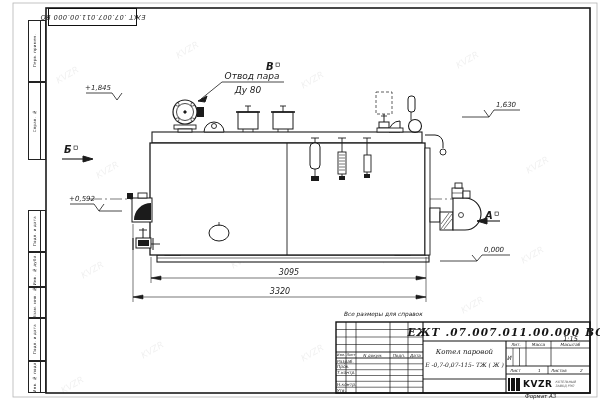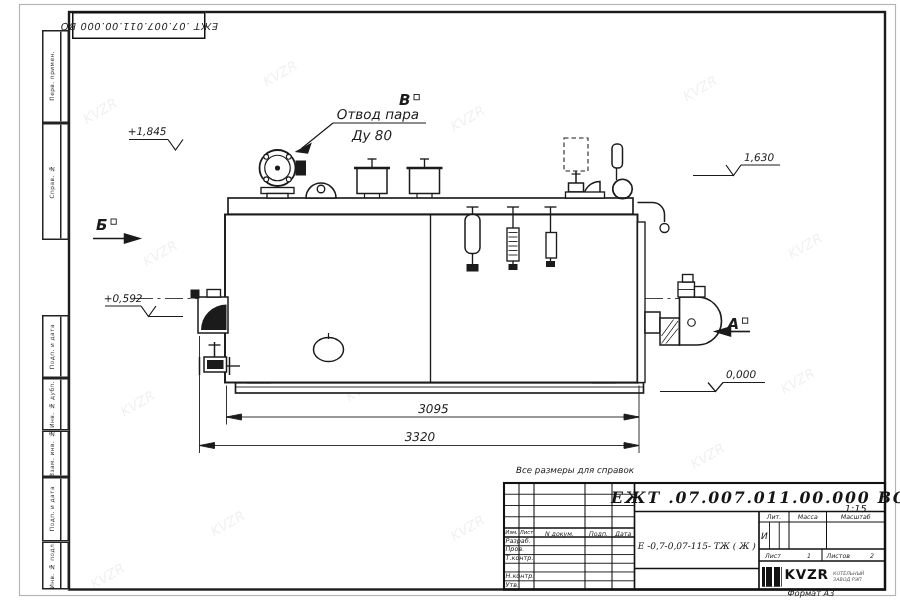--- a/index.html
+++ b/index.html
@@ -302,20 +302,21 @@
       <i class="sub"></i>
       <span class="vtext">Инв. № подл.</span>
     </div>
 
   <div id="stamp" class="abs">
     <span>ЕЖТ .07.007.011.00.000  ВО</span>
   </div>
 
   <div class="t" id="note">Все размеры для справок</div>
   <div class="t ctr" id="docnum">ЕЖТ .07.007.011.00.000  ВО</div>
+  <div class="t ctr" id="name1">Котел паровой</div>
   <div class="t ctr" id="name2">Е -0,7-0,07-115- ТЖ ( Ж )</div>
 
   <div class="t ctr tb-h" style="left:336px;top:352px;width:10px;height:6px;font-size:3.6px;">Изм.</div>
   <div class="t ctr tb-h" style="left:346px;top:352px;width:10px;height:6px;font-size:3.6px;">Лист</div>
   <div class="t ctr tb-h" style="left:356px;top:352px;width:34px;height:6px;">N докум.</div>
   <div class="t ctr tb-h" style="left:390px;top:352px;width:18px;height:6px;">Подп.</div>
   <div class="t ctr tb-h" style="left:408px;top:352px;width:15px;height:6px;">Дата</div>
 
   <div class="t tb-r" style="left:337px;top:358.5px;">Разраб.</div>
   <div class="t tb-r" style="left:337px;top:364.3px;">Пров.</div>

